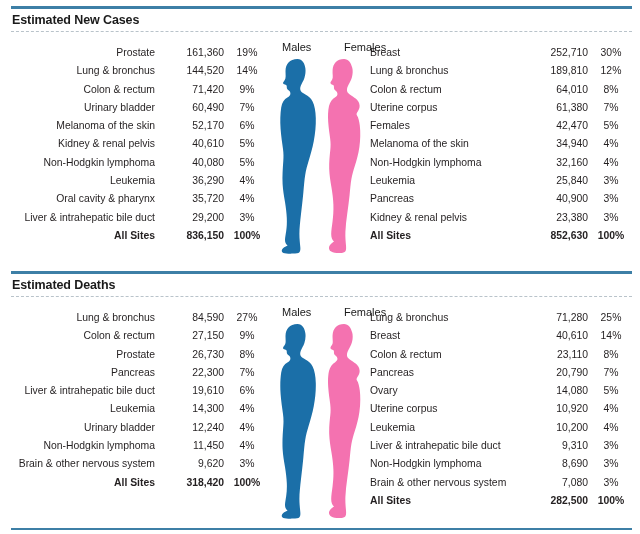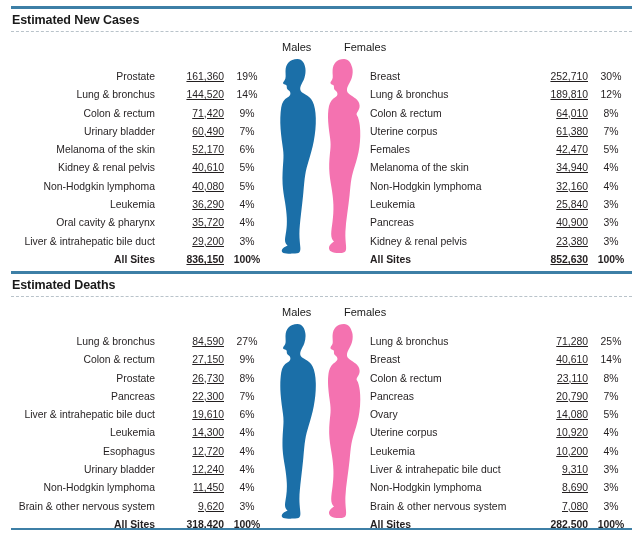--- a/index.html
+++ b/index.html
@@ -62,40 +62,40 @@
 
   
   .figure-wrap { position: absolute; top: 57px; width: 44px; height: 198px; }
   .figure-wrap.male   { left: 277px; }
   .figure-wrap.female { left: 323px; }
   .figure-wrap svg { display: block; width: 100%; height: 100%; }
 
   
   .stat-table {
     position: absolute;
-    top: 68px;
+    top: 44px;
     border-collapse: collapse;
     font-size: 10.4px;
     line-height: 1;
   }
   .stat-table.males   { left: 8px;  width: 262px; }
   .stat-table.females { left: 368px; width: 266px; }
 
   .stat-table td {
     padding: 0 0 0 0;
     height: 18.3px;
     vertical-align: middle;
     white-space: nowrap;
     color: #231f20;
   }
 
   .stat-table.males   td.site { text-align: right; padding-right: 9px; }
   .stat-table.females td.site { text-align: left;  padding-left: 2px; }
 
-  td.num { text-align: right; width: 62px; padding-right: 2px; text-decoration: underline; }
+  td.num { text-align: right; width: 62px; padding-right: 2px; }
   td.pct { text-align: center; width: 44px; padding-right: 2px; }
 
   .stat-table tr.total-row td { font-weight: bold; }
 
   
   .stat-table tr.total-row td { padding-top: 1px; }
 </style>
 </head>
 <body>
 
@@ -288,25 +288,20 @@
             <td class="site">Liver &amp; intrahepatic bile duct</td>
             <td class="num">19,610</td>
             <td class="pct">6%</td>
           </tr>
         <tr>
             <td class="site">Leukemia</td>
             <td class="num">14,300</td>
             <td class="pct">4%</td>
           </tr>
         <tr>
-            <td class="site">Esophagus</td>
-            <td class="num">12,720</td>
-            <td class="pct">4%</td>
-          </tr>
-        <tr>
             <td class="site">Urinary bladder</td>
             <td class="num">12,240</td>
             <td class="pct">4%</td>
           </tr>
         <tr>
             <td class="site">Non-Hodgkin lymphoma</td>
             <td class="num">11,450</td>
             <td class="pct">4%</td>
           </tr>
         <tr>

